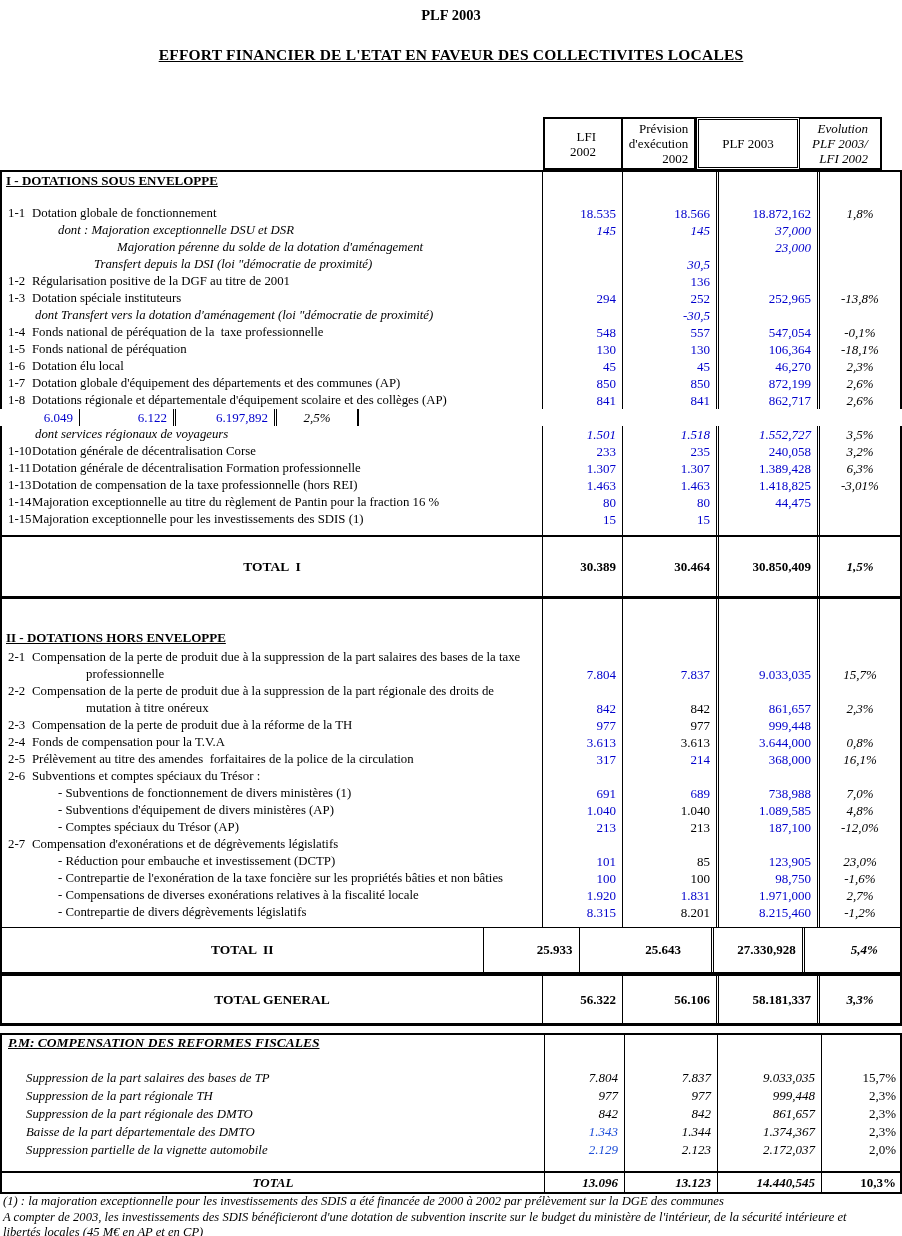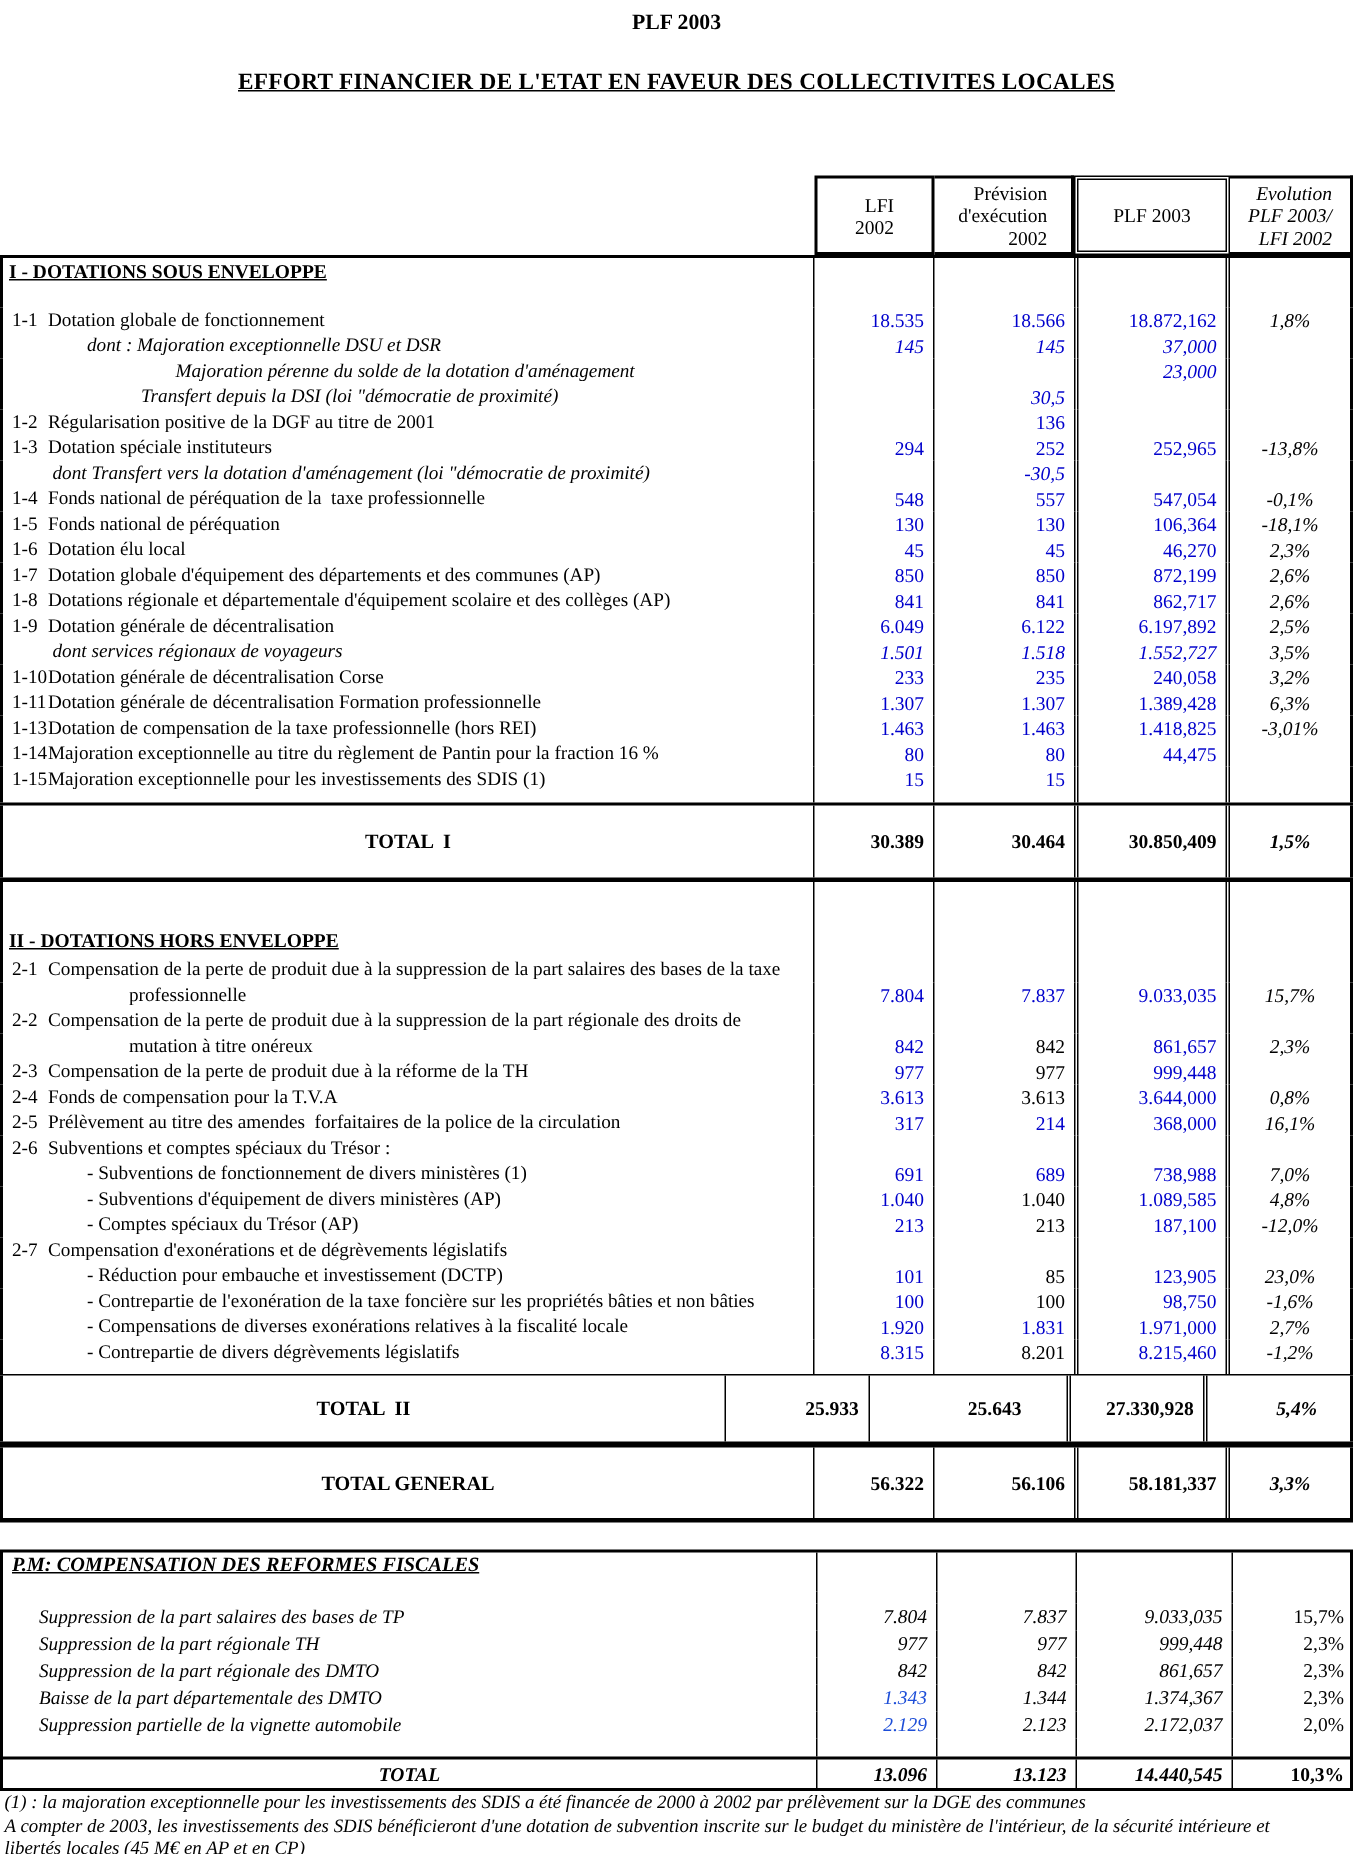--- a/index.html
+++ b/index.html
@@ -11,21 +11,21 @@
   .title{text-align:center;font-weight:bold;font-size:14.5px;padding-top:7px;}
   .subtitle{text-align:center;font-weight:bold;font-size:15.5px;text-decoration:underline;margin-top:22px;letter-spacing:.2px;}
 
   
   .tableWrap{position:absolute;left:0;top:117px;width:902px;}
   .hrow{display:flex;height:53px;}
   .hspacer{width:543px;}
   .hc{box-sizing:border-box;border:2px solid #000;font-weight:normal;font-size:13px;line-height:15px;
       display:flex;align-items:center;justify-content:center;text-align:right;white-space:pre-line;}
   .hc1{width:80px;}
-  .hc2{width:93px;border-left:none;}
+  .hc2{width:73px;border-left:none;}
   .hc3{width:104px;border:3px double #000;}
   .hc4{width:82px;border-left:none;font-style:italic;}
 
   .tbody{border-top:2px solid #000;}
   .trow{display:flex;box-sizing:border-box;}
   .cell{box-sizing:border-box;font-size:13px;}
   .lbl{width:543px;border-left:2px solid #000;border-right:1px solid #000;position:relative;overflow:hidden;}
   .c1{width:80px;border-right:1px solid #000;text-align:right;padding-right:6px;}
   .c2{width:93px;text-align:right;padding-right:6px;}
   .c3{width:104px;border-left:3px double #000;border-right:3px double #000;text-align:right;padding-right:6px;}
@@ -43,21 +43,21 @@
   .ind3{padding-left:84px;}
   .ind4{padding-left:92px;}
   .ind5{padding-left:115px;}
 
   .h6{height:6px;}.h7{height:7px;}.h8{height:8px;}.h12{height:12px;}.h30{height:30px;}
 
   .t-tot .cell{display:flex;align-items:center;justify-content:flex-end;font-weight:bold;}
   .t-tot .lbl{justify-content:center;}
   .t-tot .c4{justify-content:center;font-style:italic;}
   .t-tot .lab{padding-left:0;font-weight:bold;font-size:13.5px;white-space:pre;}
-  .tI{height:53px;border-top:2px solid #000;border-bottom:3px solid #000;}
+  .tI{height:64px;border-top:2px solid #000;border-bottom:3px solid #000;}
   .tII{height:49px;border-top:1px solid #000;border-bottom:4px solid #000;gap:24px;}
   .tG{height:50px;border-bottom:3px solid #000;}
 
   .vb{color:#0000CC;}
   .vr{color:#1d4ed8;}
   .vi{font-style:italic;}
   .vB{font-weight:bold;}
 
   
   .pmWrap{position:absolute;left:0;top:1033px;width:902px;box-sizing:border-box;border:2px solid #000;}
@@ -217,24 +217,20 @@
         <div class="cell lbl">
           <span class="num">1-8</span>
           <span class="lab ind0">Dotations régionale et départementale d'équipement scolaire et des collèges (AP)</span>
         </div>
         <div class="cell c1 vb">841</div>
         <div class="cell c2 vb">841</div>
         <div class="cell c3 vb">862,717</div>
         <div class="cell c4 vi">2,6%</div>
       </div>
       <div class="trow t-r">
-        <div class="cell lbl">
-          <span class="num">1-9</span>
-          <span class="lab ind0">Dotation générale de décentralisation</span>
-        </div>
         <div class="cell c1 vb">6.049</div>
         <div class="cell c2 vb">6.122</div>
         <div class="cell c3 vb">6.197,892</div>
         <div class="cell c4 vi">2,5%</div>
       </div>
       <div class="trow t-r">
         <div class="cell lbl">
           <span class="lab ind1 vi">dont services régionaux de voyageurs</span>
         </div>
         <div class="cell c1 vb vi">1.501</div>

